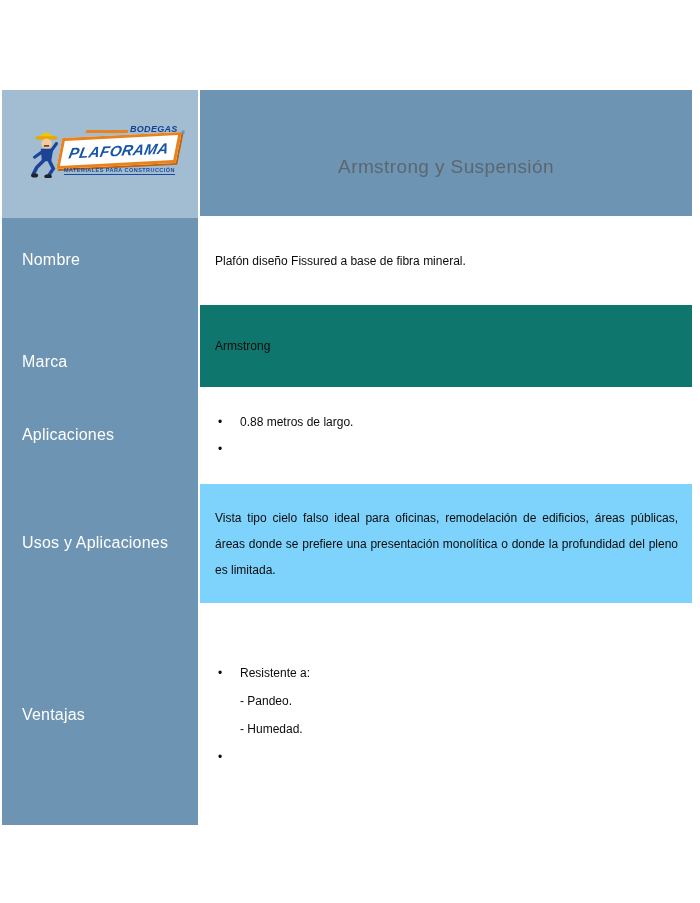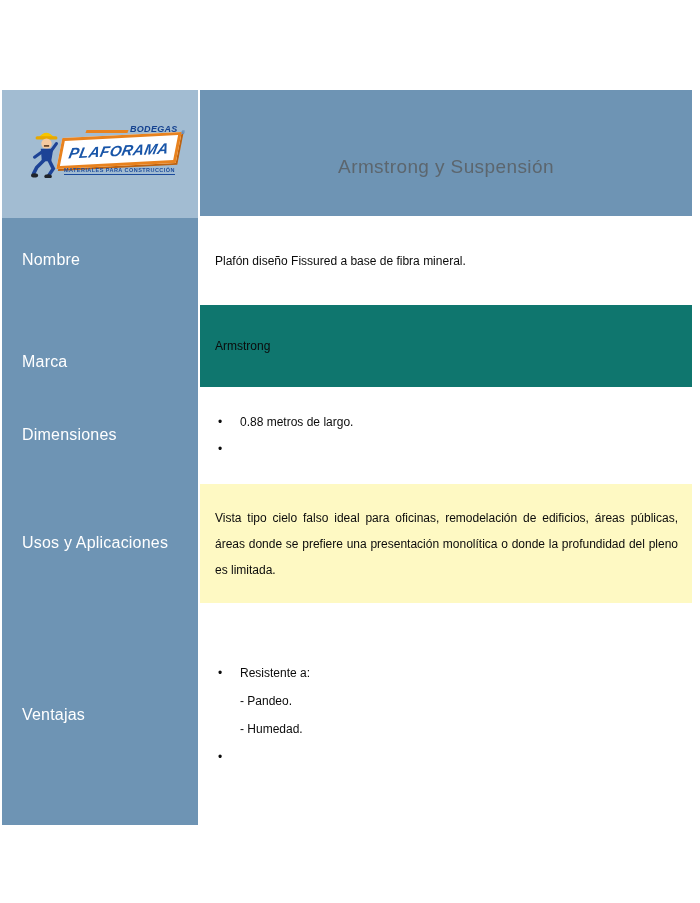--- a/index.html
+++ b/index.html
@@ -64,21 +64,21 @@
   .lbl-4{top:497px;}  
 
   
   .cell{
     left:200px;width:492px;display:flex;flex-direction:column;justify-content:center;
     color:#0b0b0b;font-size:12px;
   }
   .row-nombre   {top:218px;height:85px;background:#ffffff;padding-left:15px;}
   .row-marca    {top:305px;height:82px;background:#0f766e;padding-left:15px;}
   .row-dim      {top:389px;height:93px;background:#ffffff;}
-  .row-usos     {top:484px;height:119px;background:#fef9c3;padding:0 14px 0 15px;}
+  .row-usos     {top:484px;height:119px;background:#7dd3fc;padding:0 14px 0 15px;}
   .row-ventajas {top:605px;height:220px;background:#ffffff;}
 
   .just{
     margin:0;text-align:justify;line-height:26px;
   }
   .blist{width:100%;}
   .bline{display:flex;padding-left:18px;}
   .row-dim .bline{line-height:27px;}
   .row-ventajas .bline{line-height:28px;}
   .bullet{width:22px;flex:none;}
@@ -114,21 +114,21 @@
     </div>
   </div>
 
   <div class="abs header-cell">
     <div class="title">Armstrong y Suspensión</div>
   </div>
 
   <div class="abs left-col">
     <span class="lbl lbl-0">Nombre</span>
     <span class="lbl lbl-1">Marca</span>
-    <span class="lbl lbl-2">Dimensiones</span>
+    <span class="lbl lbl-2">Aplicaciones</span>
     <span class="lbl lbl-3">Usos y Aplicaciones</span>
     <span class="lbl lbl-4">Ventajas</span>
   </div>
 
   <div class="abs cell row-nombre">
     <div>Plafón diseño Fissured a base de fibra mineral.</div>
   </div>
 
   <div class="abs cell row-marca">
     <div>Armstrong</div>

